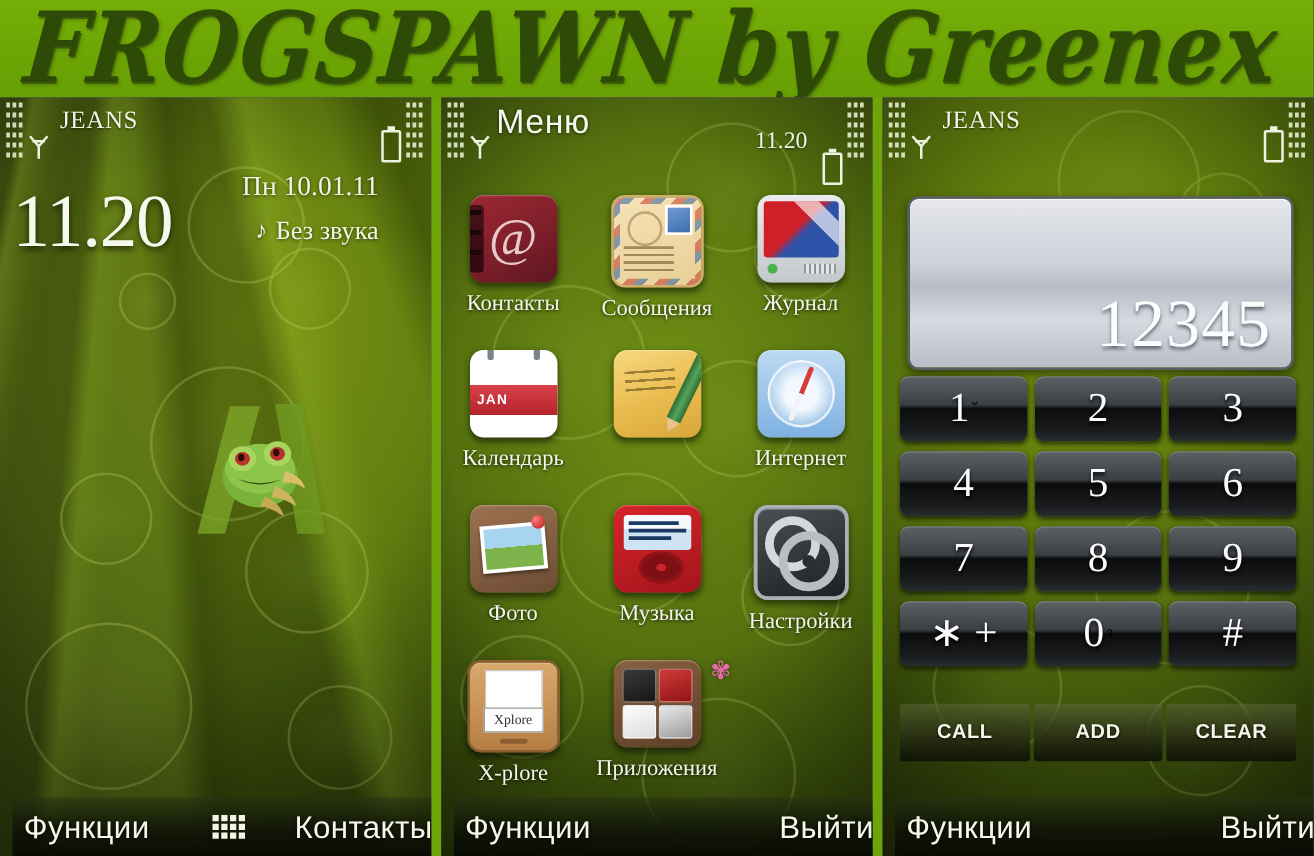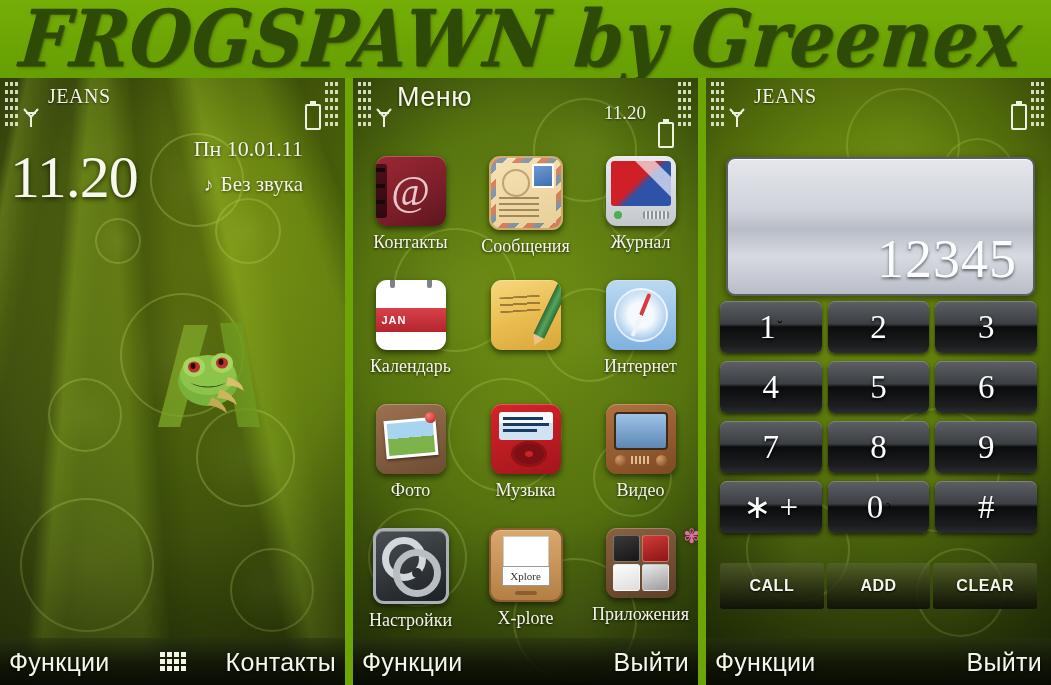--- a/index.html
+++ b/index.html
@@ -62,21 +62,21 @@
   .bigclock{position:absolute;left:10px;top:65px;font-size:60px;color:#f6f8ec;letter-spacing:-1px;
     font-family:"Liberation Serif",serif;text-shadow:0 2px 5px rgba(0,0,0,.65);}
   .dateline{position:absolute;right:42px;top:58px;font-size:22px;color:#f2f5e6;
     font-family:"Liberation Serif",serif;text-shadow:0 1px 3px rgba(0,0,0,.6);}
   .soundline{position:absolute;right:42px;top:94px;font-size:21px;color:#f2f5e6;
     font-family:"Liberation Serif",serif;text-shadow:0 1px 3px rgba(0,0,0,.6);
     display:flex;align-items:center;gap:7px;}
   .note{font-size:19px;}
 
   
-  .softbar{position:absolute;left:0;bottom:0;width:100%;height:47px;z-index:9;
+  .softbar{position:absolute;left:10px;bottom:0;width:100%;height:47px;z-index:9;
     background:linear-gradient(180deg,rgba(40,50,18,.55) 0%,rgba(16,20,7,.90) 55%,rgba(8,10,3,.97) 100%);}
   .sk{position:absolute;bottom:8px;font-size:25px;color:#f4f7ea;letter-spacing:.3px;
     text-shadow:0 1px 3px rgba(0,0,0,.8);}
   .sk.left{left:9px;} .sk.right{right:9px;}
   .kpicon{position:absolute;left:50%;bottom:14px;transform:translateX(-50%);
     display:grid;grid-template-columns:repeat(4,5px);grid-template-rows:repeat(3,5px);gap:2px;}
   .kpicon i{background:#f2f5e6;}
 
   
   .grid{position:absolute;left:0;top:78px;width:100%;z-index:6;
@@ -475,29 +475,20 @@
             <div class="disp">
                 <i style="top:5px;width:40px"></i>
                 <i style="top:11px;width:46px"></i>
                 <i style="top:17px;width:34px"></i>
               </div>
             <div class="wheel"></div>
           </div>
           <div class="lbl">Музыка</div>
         </div>
 
-        <div class="cell">
-          <div class="ic i-video">
-            <div class="scr2"></div>
-              <div class="kn" style="left:9px"></div>
-              <div class="kn" style="right:9px"></div>
-              <div class="spk"></div>
-          </div>
-          <div class="lbl">Видео</div>
-        </div>
 
         <div class="cell">
           <div class="ic i-set">
             <div class="g1"></div>
               <div class="g2"></div>
           </div>
           <div class="lbl">Настройки</div>
         </div>
 
         <div class="cell">

